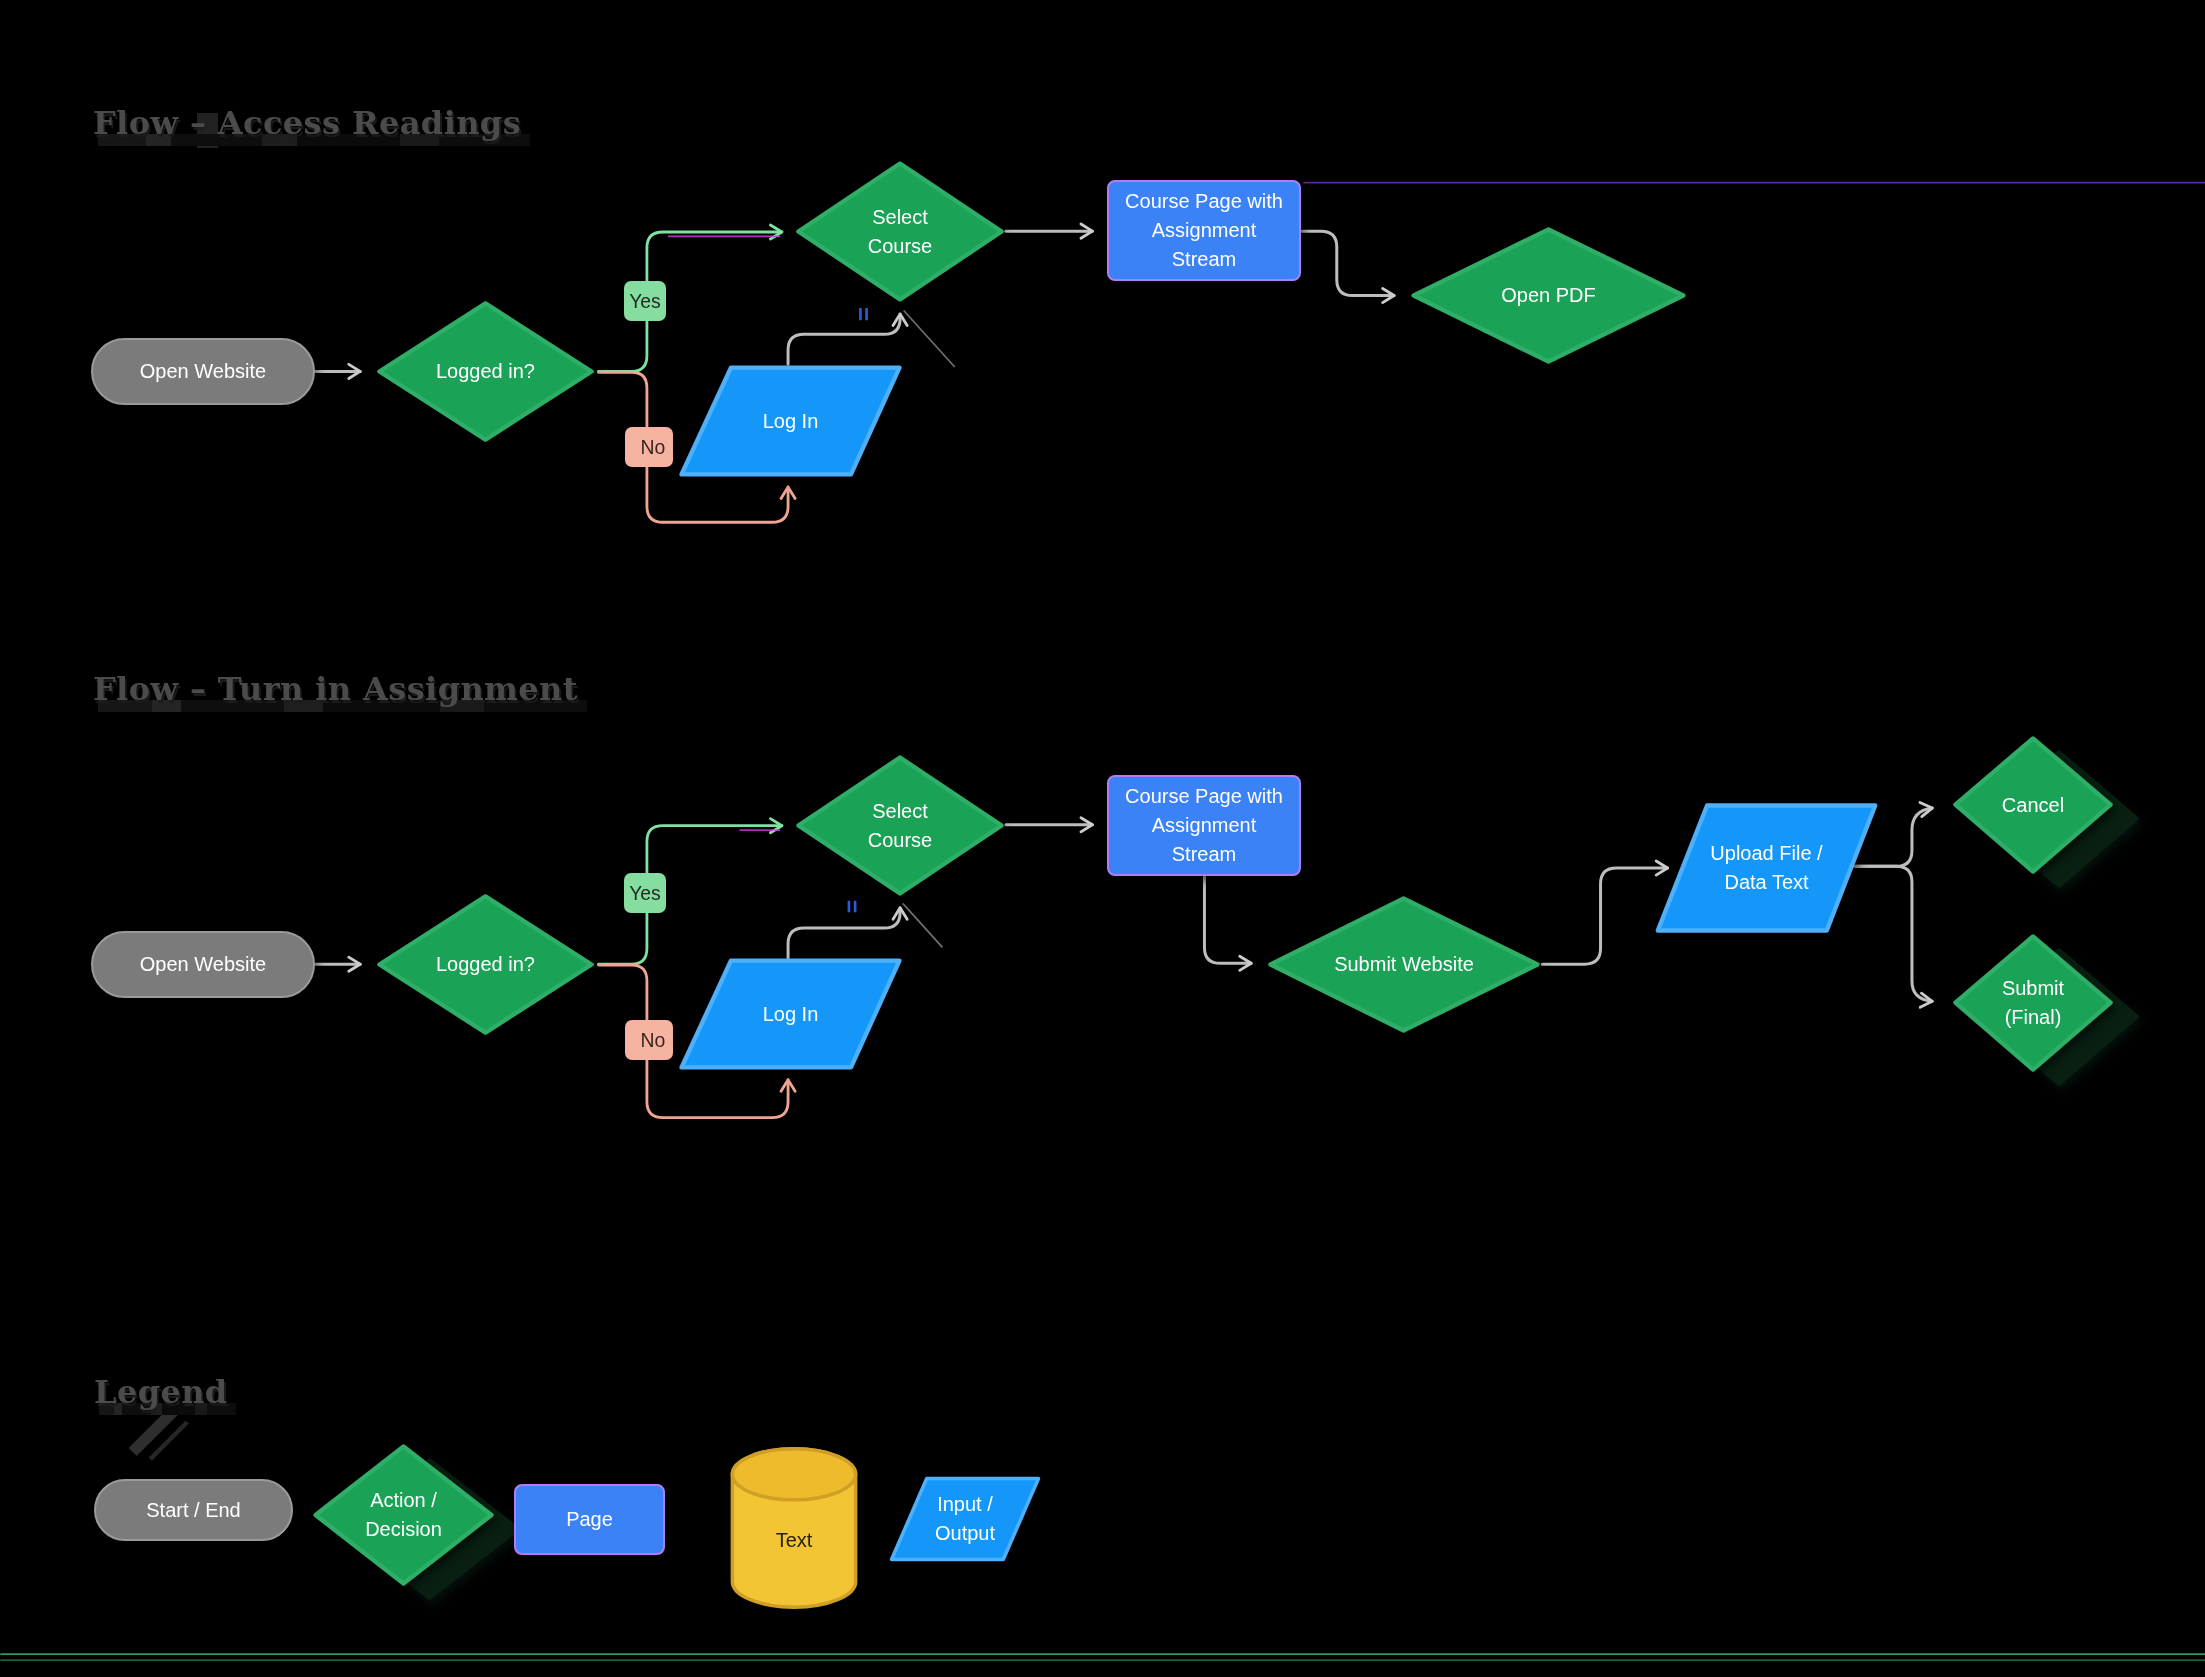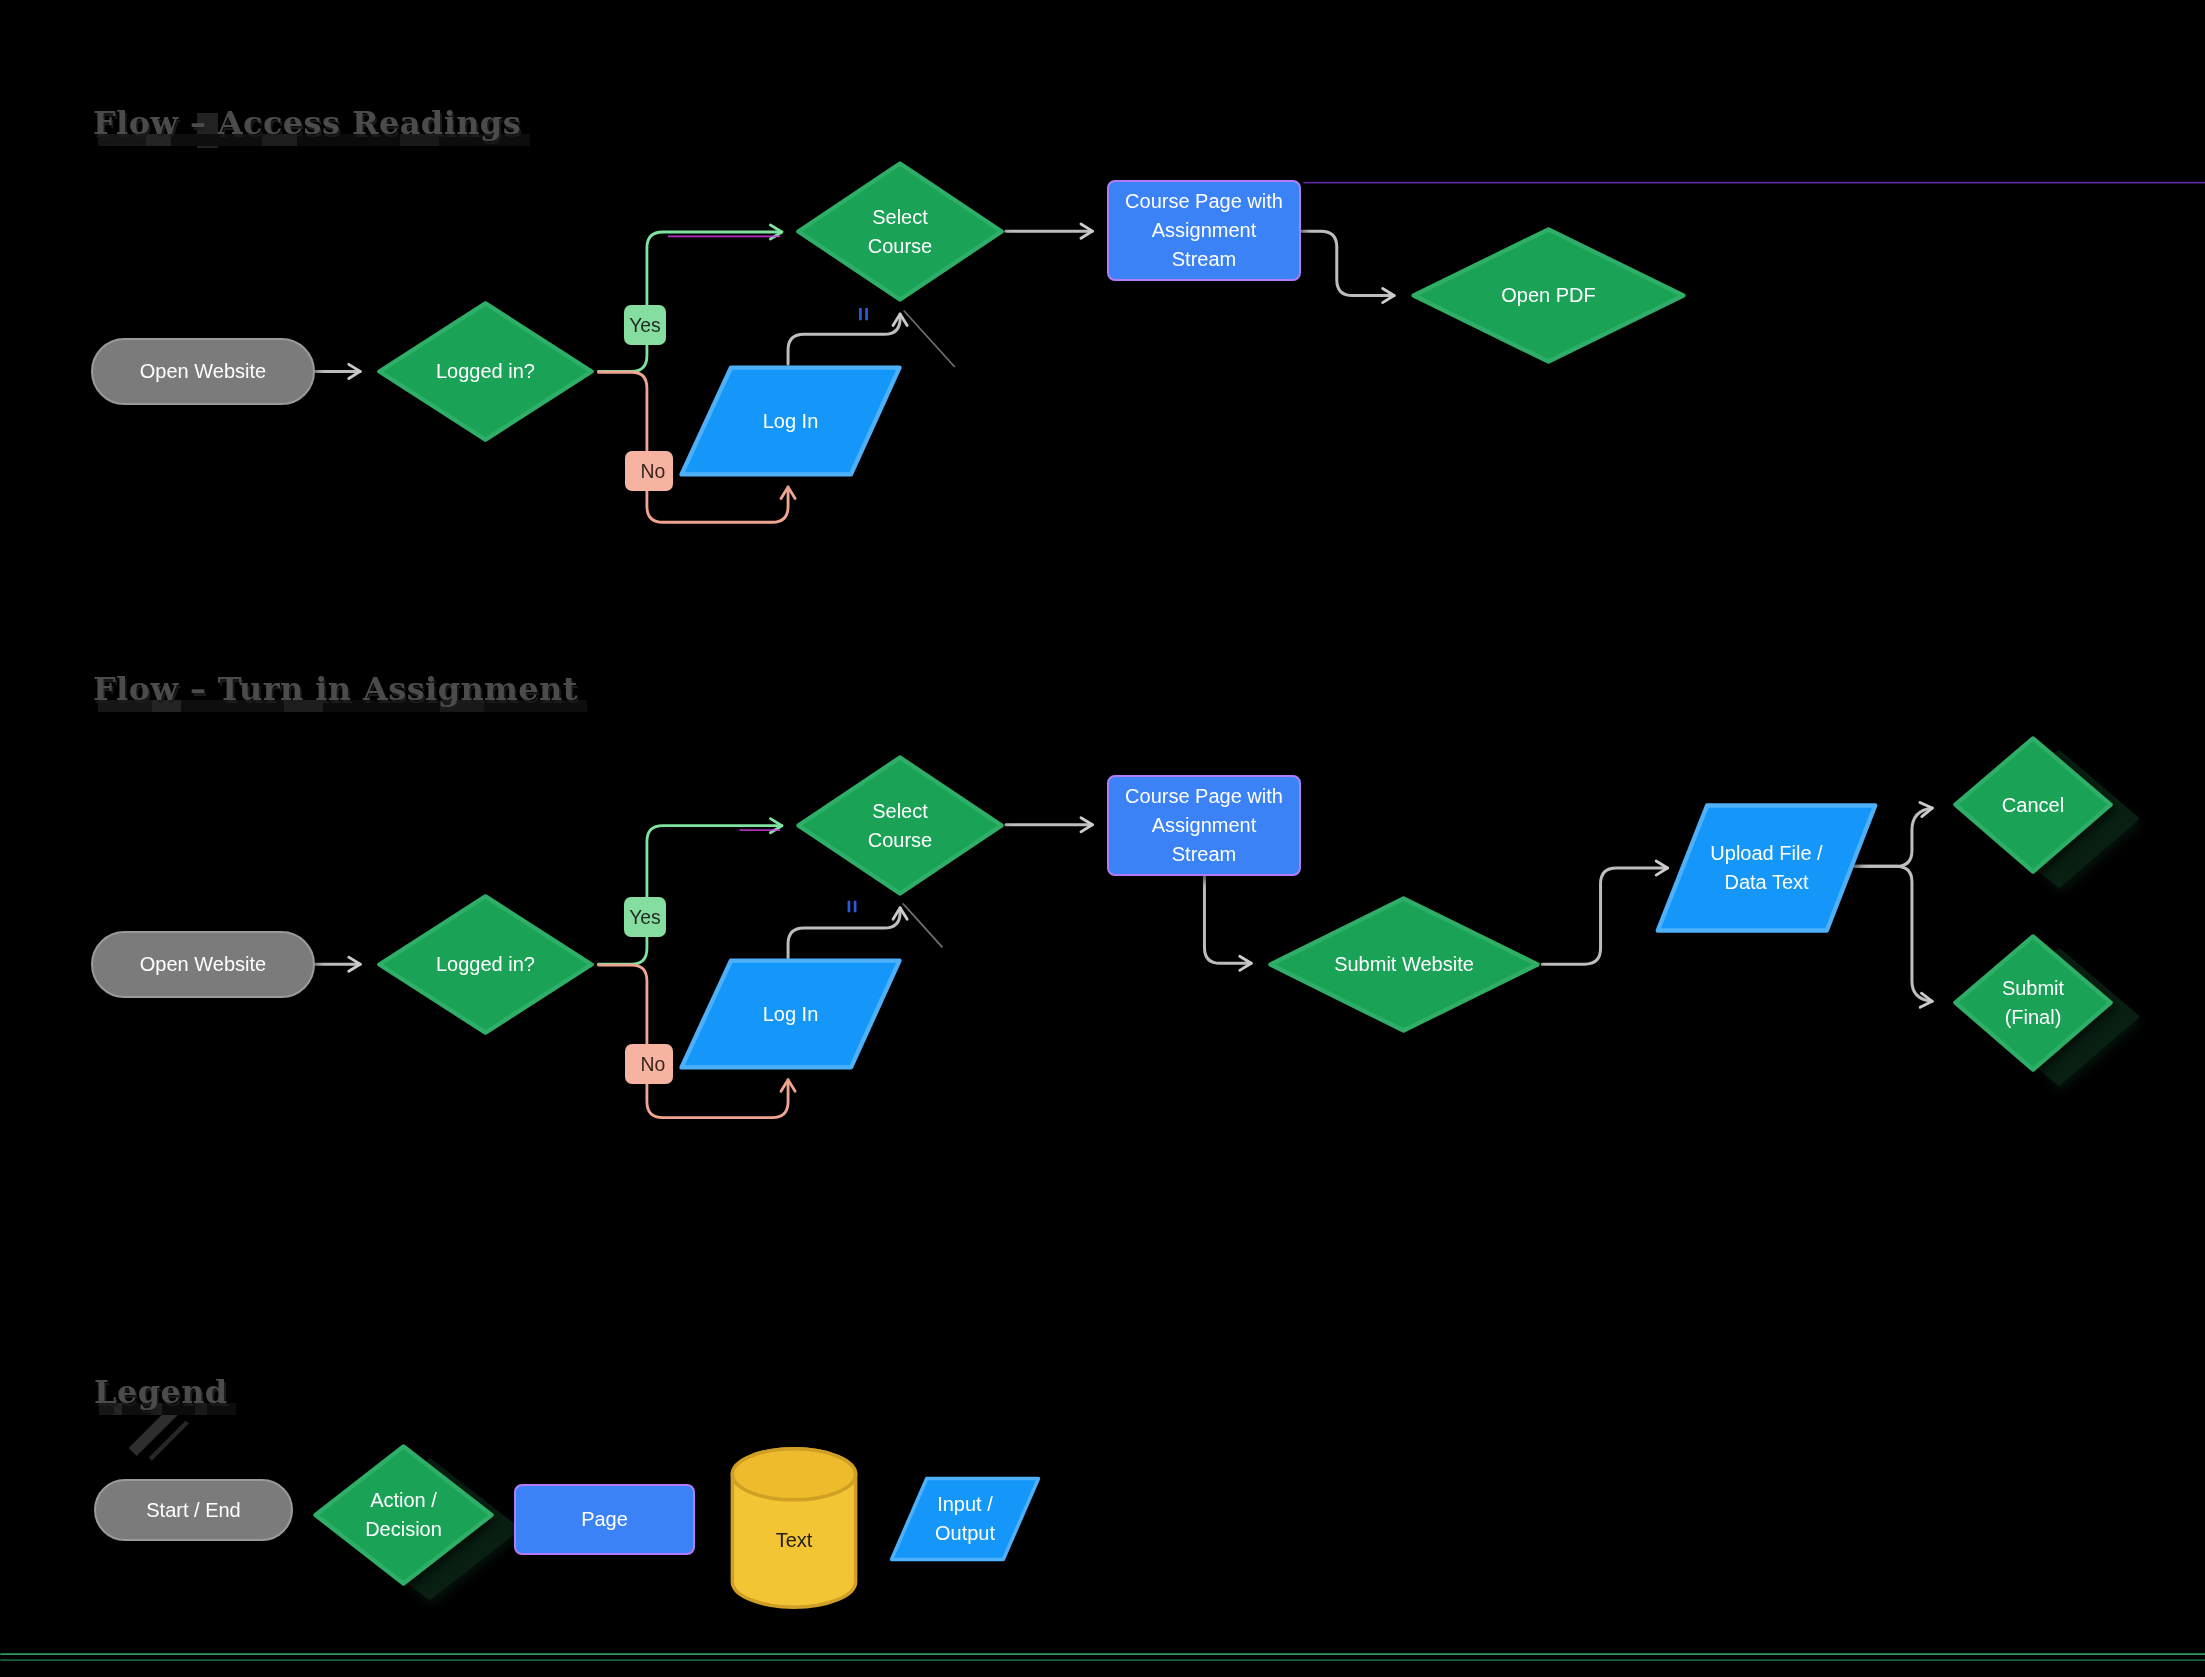--- a/index.html
+++ b/index.html
@@ -20,21 +20,21 @@
   .node svg{position:absolute;left:0;top:0;}
   .lbl{position:relative;z-index:1;color:#fff;font-size:20px;line-height:1.45;
       text-align:center;}
   .lbl-dark{color:#23201a;}
   .greenshadow{filter:drop-shadow(3.5px 5.3px 4.4px rgba(0,0,0,.55)) drop-shadow(26.5px 14px 0 rgba(26,104,60,.30));}
   
   .pill{border-radius:34px;background:#7b7b7b;border:2.6px solid #9a9a9a;box-sizing:border-box;}
   .pbox{border-radius:8px;background:#3b82f6;border:2.6px solid #b27cf6;box-sizing:border-box;}
   
   .badge{position:absolute;z-index:4;display:flex;align-items:center;justify-content:center;
-      border-radius:7px;font-size:19.4px;font-weight:400;color:#1d2a22;margin-top:24px;}
+      border-radius:7px;font-size:19.4px;font-weight:400;color:#1d2a22;}
   .badge-yes{background:#85de9f;}
   .badge-no{background:#f6b3a2;color:#3a241d;padding-left:8px;}
   #connectors{position:absolute;left:0;top:0;z-index:1;pointer-events:none;}
 </style>
 </head>
 <body>
 
 <svg id="connectors" width="2206" height="1677" viewBox="0 0 2500 1901" fill="none">
   <defs>
     <marker id="mg" markerUnits="userSpaceOnUse" markerWidth="26" markerHeight="26" refX="18" refY="13" orient="auto">
@@ -199,21 +199,21 @@
   <div class="lbl">Start / End</div>
 </div>
 
 <div class="node greenshadow" style="left:311px;top:1442px;width:185px;height:146px;">
   <svg width="185" height="146" viewBox="0 0 210 166">
     <path d="M105,5 L205,83 L105,161 L5,83 Z" fill="#1aa257" stroke="#2eae66" stroke-width="5" stroke-linejoin="round"></path>
   </svg>
   <div class="lbl" style="max-width:97px;">Action / Decision</div>
 </div>
 
-<div class="node pbox" style="left:514px;top:1484px;width:181px;height:71px;align-items:center;">
+<div class="node pbox" style="left:514px;top:1484px;width:151px;height:71px;align-items:center;">
   <div class="lbl">Page</div>
 </div>
 
 <div class="node" style="left:728px;top:1444px;width:132px;height:168px;">
   <svg width="132" height="168" viewBox="0 0 150 190">
     <path d="M5,34 A70,29 0 0 1 145,34 L145,156 A70,29 0 0 1 5,156 Z" fill="#f3c434" stroke="#cf9f26" stroke-width="4"></path>
     <ellipse cx="75" cy="34" rx="70" ry="29" fill="#eebb2c" stroke="#cf9f26" stroke-width="4"></ellipse>
   </svg>
   <div class="lbl lbl-dark" style="margin-top:25px;">Text</div>
 </div>

